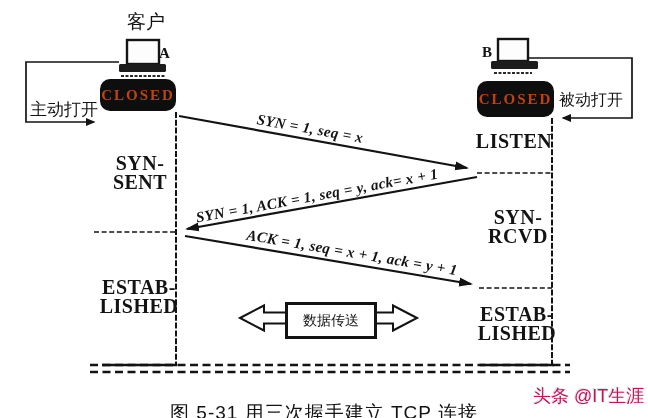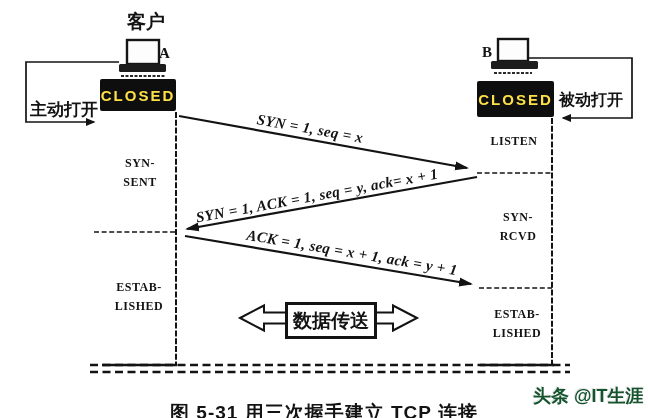--- a/index.html
+++ b/index.html
@@ -2,41 +2,41 @@
 <html><head>
 <meta charset="utf-8">
 <style>
   html,body { margin:0; padding:0; background:#ffffff; }
   .canvas {
     position:relative; width:648px; height:418px; background:#ffffff;
     overflow:hidden; font-family:"Liberation Serif", serif; color:#131313;
   }
   svg.layer { position:absolute; left:0; top:0; width:648px; height:418px; }
   .lbl { position:absolute; color:#131313; white-space:nowrap; }
-  .cjk { font-family:"Liberation Sans", sans-serif; font-weight:700; }
+  .cjk { font-family:"Liberation Sans", sans-serif; font-weight:400; }
   .serif-b { font-family:"Liberation Serif", serif; font-weight:700; }
-  .state { font-size:12px; letter-spacing:0.5px; text-align:center;
+  .state { font-size:20px; letter-spacing:0.5px; text-align:center;
            white-space:pre-line; line-height:19px; transform:translateX(-50%); }
   .msg { font-family:"Liberation Serif", serif; font-style:italic; font-weight:700;
          font-size:15px; letter-spacing:0.3px; }
   .closed-box {
-    position:absolute; background:#0e0e0e; color:#fde047; border-radius:2px;
+    position:absolute; background:#0e0e0e; color:#c2410c; border-radius:10px;
     display:flex; align-items:center; justify-content:center;
-    font-family:Liberation Sans, sans-serif; font-weight:700; font-size:15px;
+    font-family:Liberation Serif, serif; font-weight:700; font-size:15px;
     letter-spacing:2px;
   }
   .dt-box {
     position:absolute; left:285px; top:302px; width:86px; height:31px;
     background:#ffffff; border:3px solid #131313;
     display:flex; align-items:center; justify-content:center;
-    font-size:19px;
+    font-size:14px;
   }
   .caption { left:324px; top:386px; transform:translateX(-50%);
              font-size:19px; letter-spacing:1px;margin-top:14px; }
-  .watermark { left:533px; top:384px; font-size:18px; color:#14532d;
+  .watermark { left:533px; top:384px; font-size:18px; color:#be185d;
                text-shadow:1px 1px 0 #ffffff, -1px -1px 0 #e2e2e2; }
 </style>
 </head>
 <body>
 
 <div class="canvas">
 
   <svg class="layer" viewBox="0 0 648 418" xmlns="http://www.w3.org/2000/svg">
     <defs>
       <marker id="ah" markerUnits="userSpaceOnUse" markerWidth="16" markerHeight="12" refX="12" refY="6" orient="auto">

